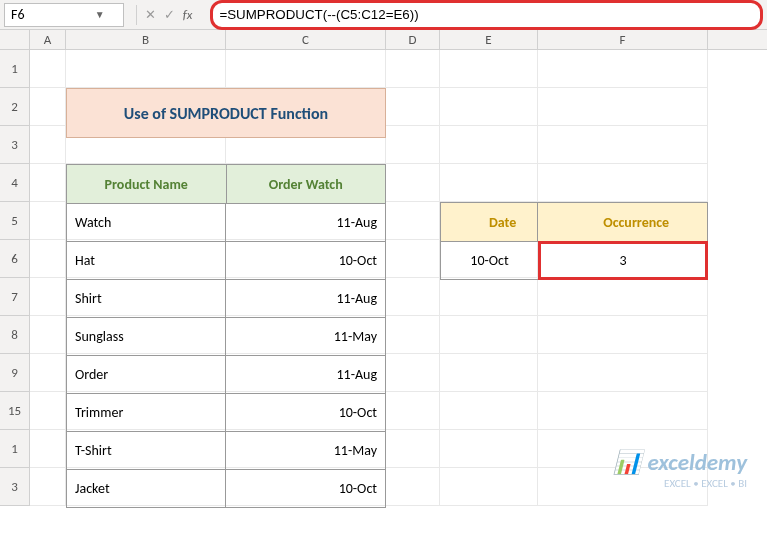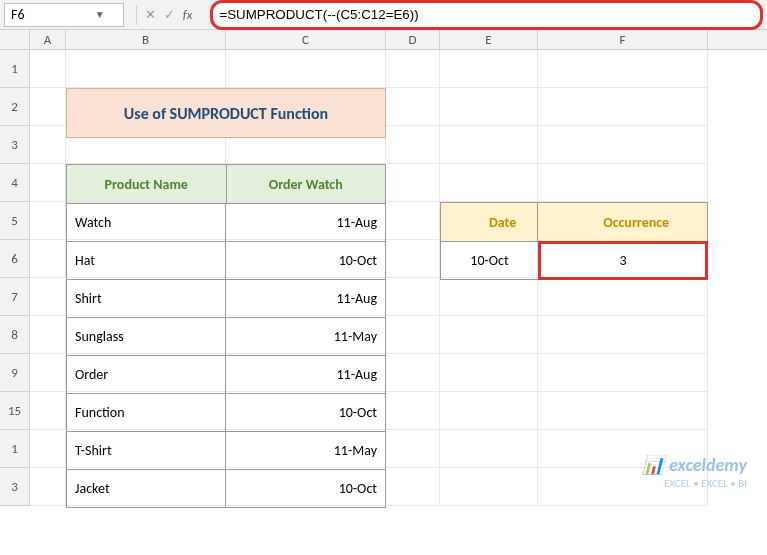--- a/index.html
+++ b/index.html
@@ -58,21 +58,21 @@
   .side-tbl { position: absolute; left: 440px; top: 152px; width: 268px; border: 1px solid #999; }
   .side-tbl .th { display:flex; height:38px; background:#fff2cc; }
   .side-tbl .th div { display:flex; align-items:center; justify-content:center; font-weight:bold; color:#bf8f00;padding-left:27px; }
   .side-tbl .th div:first-child{ width:98px; border-right:1px solid #999; }
   .side-tbl .th div:last-child{ width:170px;text-align:right; }
   .side-tbl .tr { display:flex; height:38px; border-top:1px solid #999; }
   .side-tbl .tr div:first-child{ width:98px; display:flex; align-items:center; justify-content:center; border-right:1px solid #999; }
   .side-tbl .tr .result{ width:170px; display:flex; align-items:center; justify-content:center; border:3px solid #e03030; margin:-1px; box-sizing:border-box; }
 
   .watermark { position:absolute; right:20px; bottom:16px; text-align:right; color:#b8cce0; font-size:11px; line-height:1.2; }
-  .watermark .logo { font-size:18px; font-weight:bold; font-style:italic; color:#9ec1dc; }
+  .watermark .logo { font-size:23px; font-weight:bold; font-style:italic; color:#9ec1dc; }
 
 </style>
 </head>
 <body>
 
 <div class="top-strip">
   <div class="name-box">
     <span>F6</span>
     <span class="dd">▼</span>
   </div>
@@ -230,21 +230,21 @@
         </div>
       <div class="tr">
           <div>Sunglass</div>
           <div>11-May</div>
         </div>
       <div class="tr">
           <div>Order</div>
           <div>11-Aug</div>
         </div>
       <div class="tr">
-          <div>Function</div>
+          <div>Trimmer</div>
           <div>10-Oct</div>
         </div>
       <div class="tr">
           <div>T-Shirt</div>
           <div>11-May</div>
         </div>
       <div class="tr">
           <div>Jacket</div>
           <div>10-Oct</div>
         </div>

